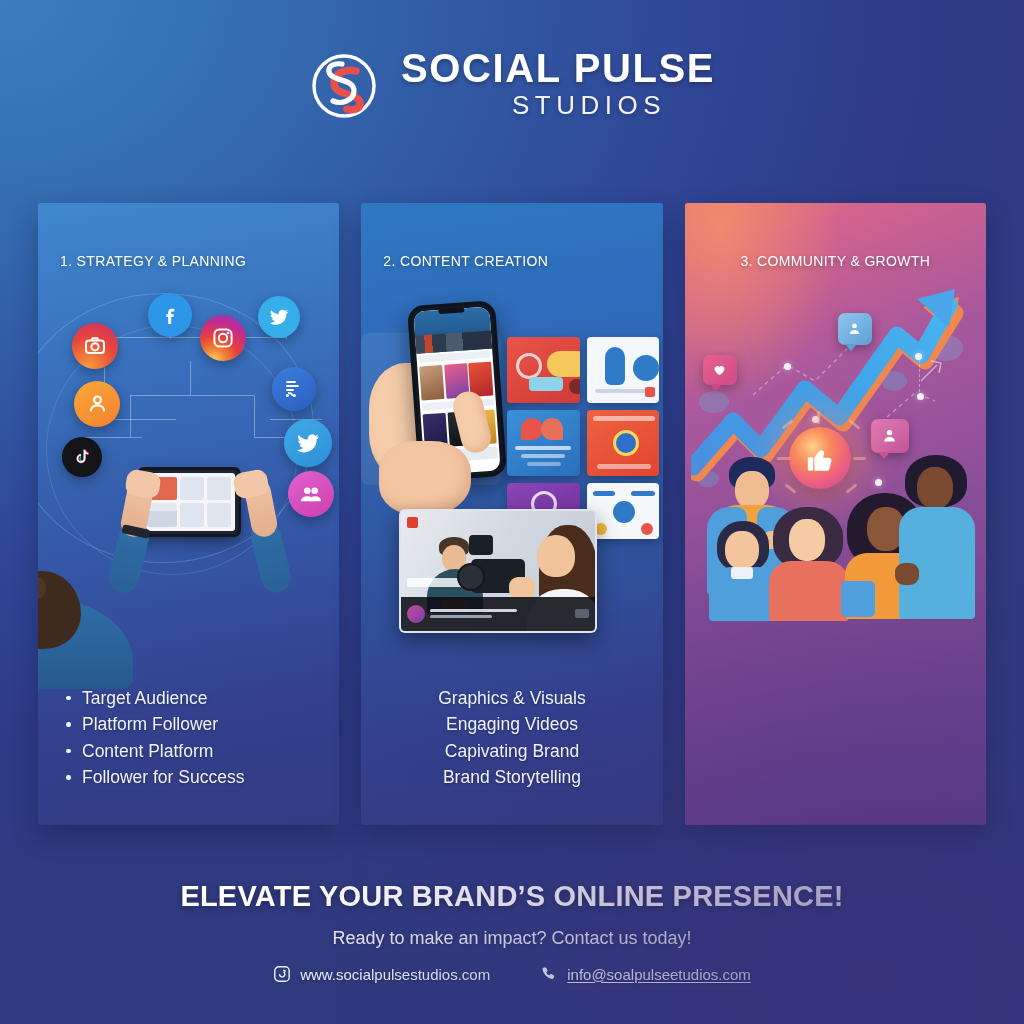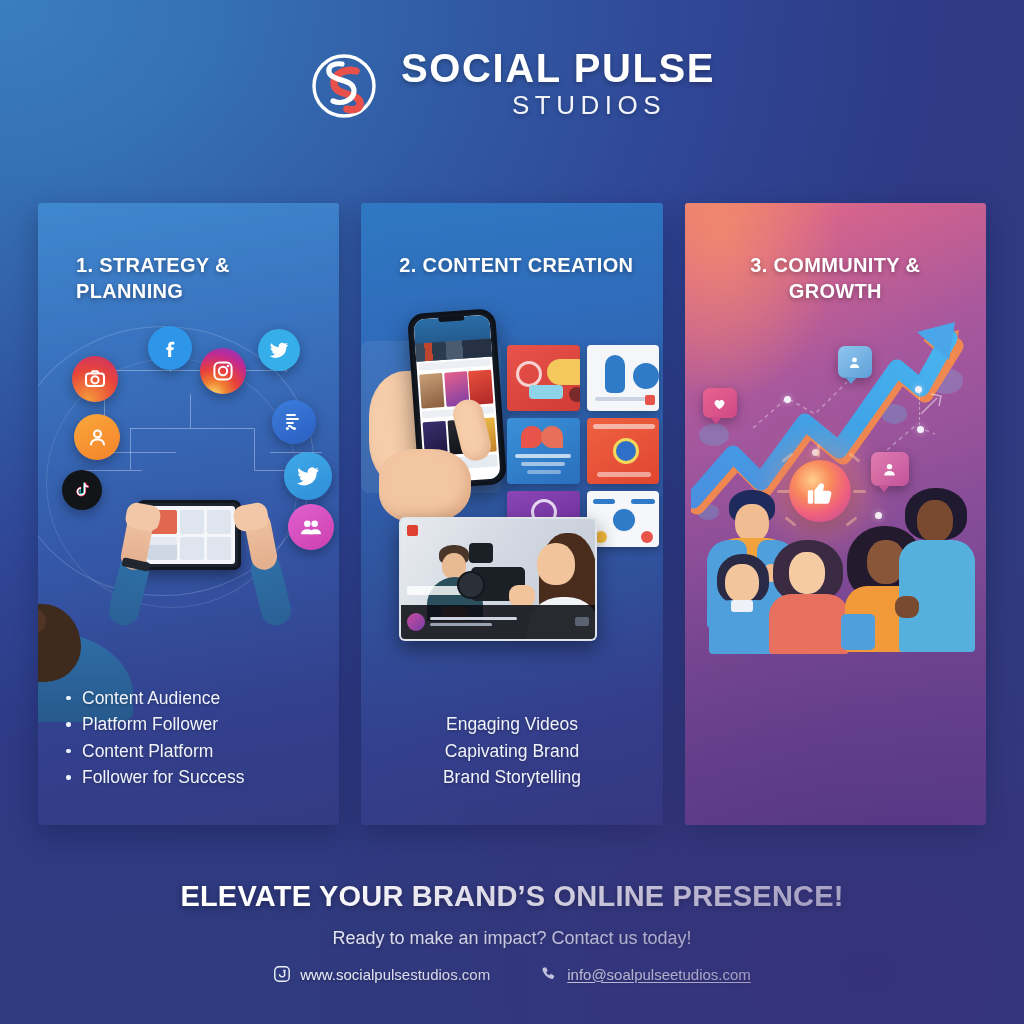--- a/index.html
+++ b/index.html
@@ -50,23 +50,23 @@
   }
   .card.c1{ background:linear-gradient(170deg,#3f88cf 0%,#3a74c0 22%,#3459a8 52%,#33408d 80%,#333b83 100%); }
   .card.c2{ background:linear-gradient(172deg,#2f78c2 0%,#2f6cbb 20%,#30559f 55%,#33408d 82%,#343c84 100%); }
   .card.c3{ background:linear-gradient(158deg,#e8766f 0%,#d4638d 10%,#a8589d 30%,#8b4f99 55%,#7a4a95 78%,#6d4593 100%); }
   .card.c3:before{
     content:""; position:absolute; inset:0;
     background:radial-gradient(65% 45% at 12% 4%, rgba(243,140,108,.85), rgba(160,80,150,0) 62%),
                linear-gradient(180deg, rgba(120,60,140,0) 40%, rgba(95,55,135,.45) 100%);
   }
   .card-title{
-    position:relative; z-index:4; color:#fff; font-size:20px; font-weight:bold;
+    position:relative; z-index:4; color:#fff; font-size:14px; font-weight:normal;
     letter-spacing:.35px; line-height:1.28; text-shadow:0 2px 5px rgba(0,0,0,.33);
-    padding:50px 26px 0 38px;
+    padding:50px 26px 0 22px;
   }
   .card.c3 .card-title{ text-align:center; padding-left:40px; padding-right:40px; }
   .art{ position:relative; z-index:3; flex:1 1 auto; }
   .bullets{
     position:relative; z-index:4; padding:0 22px 34px 26px;
   }
   .bullets ul{ list-style:none; }
   .bullets li{
     color:#f0f3fb; font-size:17.5px; line-height:1.52; position:relative;
     padding-left:18px; text-shadow:0 1px 3px rgba(0,0,0,.3);
@@ -364,21 +364,21 @@
             <div class="handp" style="left:196px; top:200px; transform:rotate(-10deg);"></div>
             <div class="watch" style="left:84px; top:256px; transform:rotate(12deg);"></div>
             <div class="shoulder" style="top:326px;"></div>
             <div class="hair" style="top:300px;"></div>
           </div>
         </div>
       </div>
 
       <div class="bullets">
         <ul>
-          <li>Content Audience</li>
+          <li>Target Audience</li>
           <li>Platform Follower</li>
           <li>Content Platform</li>
           <li>Follower for Success</li>
         </ul>
       </div>
     </div>
 
     <div class="card c2">
       <div class="card-title">2. CONTENT CREATION</div>
 
@@ -477,20 +477,21 @@
                   <s></s>
                 </div>
               <div class="ovbtn"></div>
             </div>
           </div>
         </div>
       </div>
 
       <div class="bullets center">
         <ul>
+          <li>Graphics &amp; Visuals</li>
           <li>Engaging Videos</li>
           <li>Capivating Brand</li>
           <li>Brand Storytelling</li>
         </ul>
       </div>
     </div>
 
     <div class="card c3">
       <div class="card-title">3. COMMUNITY &amp; GROWTH</div>
 

